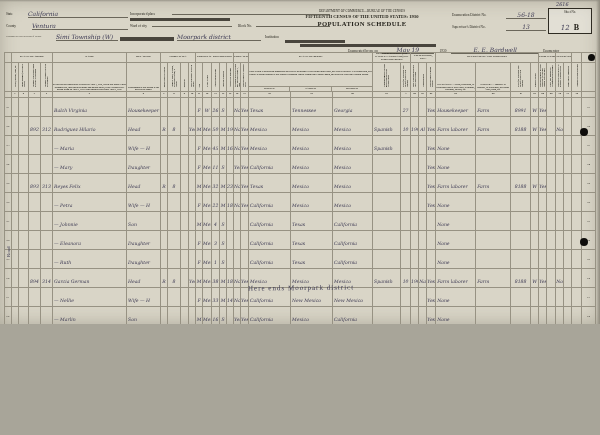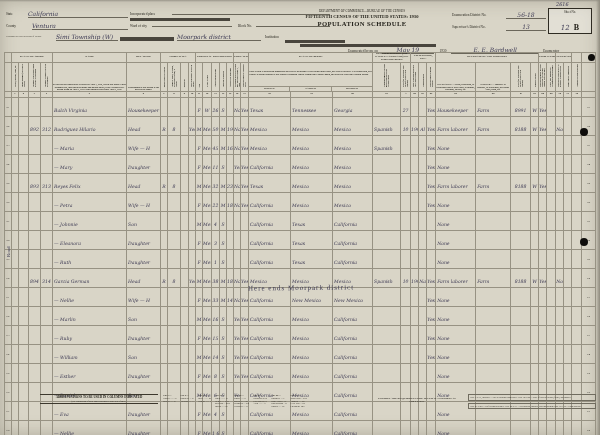--- a/index.html
+++ b/index.html
@@ -1,16 +1,16 @@
 <!DOCTYPE html>
 <html><head>
 <meta charset="utf-8">
 <style>
   html,body{margin:0;padding:0;background:#a8a599;}
-  .sheet{position:relative;width:600px;height:435px;background:#d9d5c7;overflow:hidden;
+  .sheet{position:relative;width:600px;height:324px;background:#d9d5c7;overflow:hidden;
          font-family:"Liberation Serif",serif;color:#25231c;
          box-shadow:inset 0 0 18px rgba(90,85,70,.35);}
   .fl{position:absolute;}
   .plabel{font-size:3.4px;color:#2a2820;line-height:1.1;}
   .tiny{font-size:2.4px;color:#3a372e;line-height:1.1;}
   .hw{font-family:"DejaVu Serif",serif;font-style:italic;color:#3b3852;}
   .uline{border-bottom:1px solid #6a665a;}
   .bar{background:#34312a;opacity:.88;}
   .ctr{text-align:center;}
   .b{font-weight:bold;}

